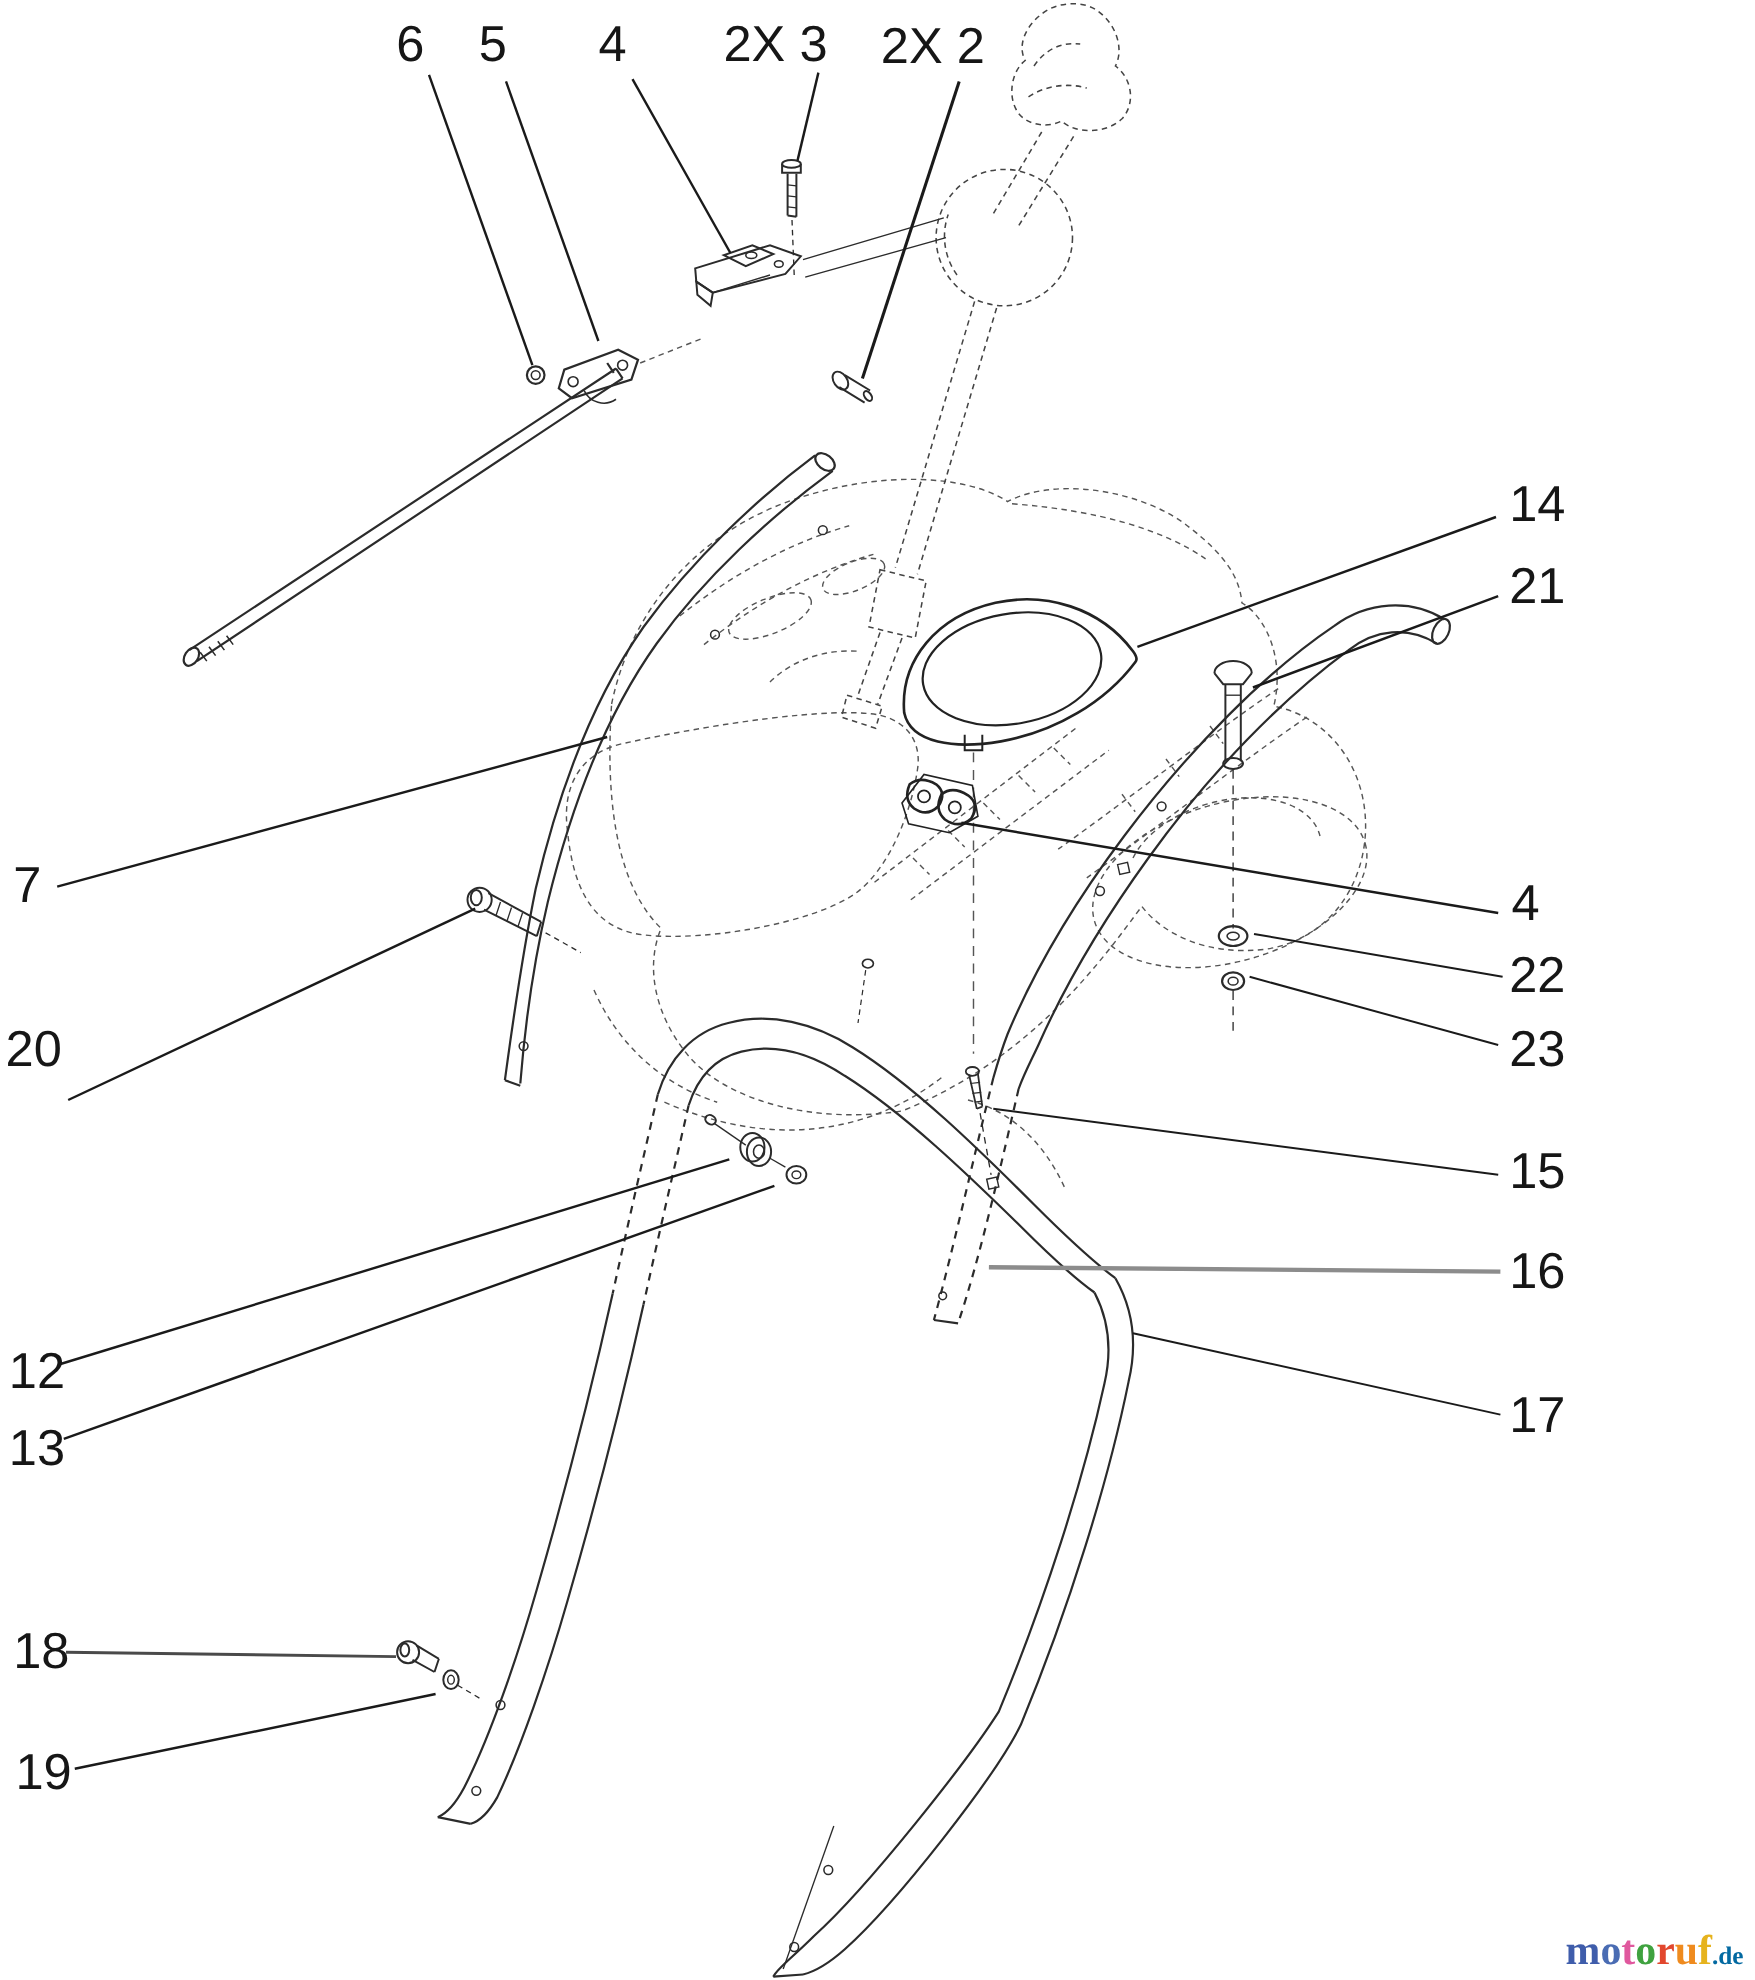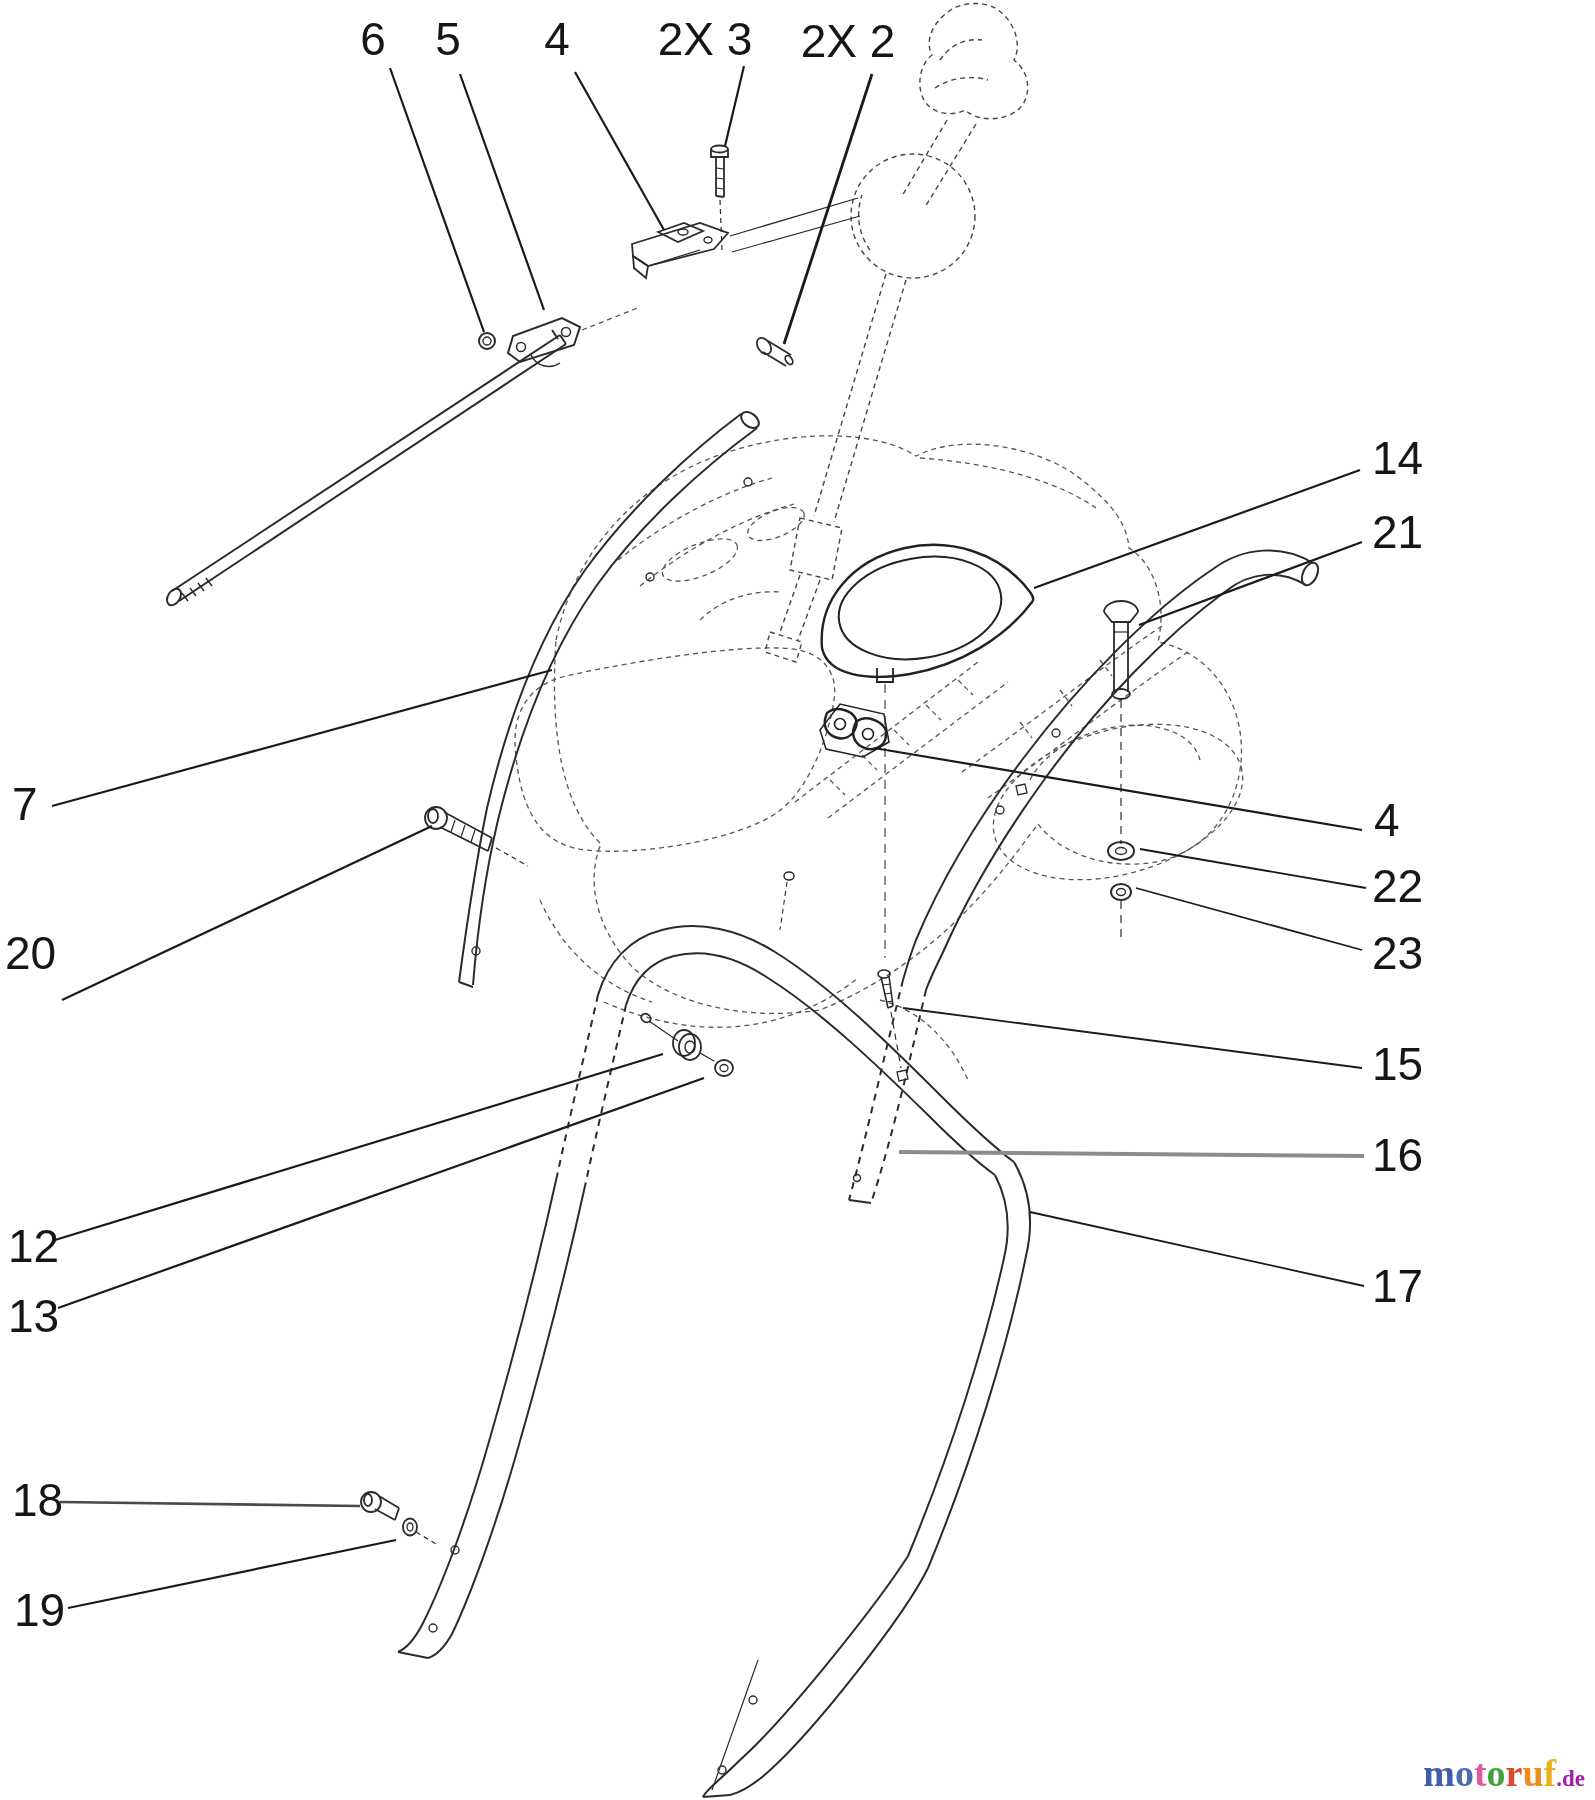--- a/index.html
+++ b/index.html
@@ -254,16 +254,16 @@
     <text class="callout" x="1372" y="1080">15</text>
     <text class="callout" x="8" y="1332">13</text>
     <text class="callout" x="1372" y="1171">16</text>
     <text class="callout" x="1372" y="1302">17</text>
     <text class="callout" x="12" y="1516">18</text>
     <text class="callout" x="14" y="1626">19</text>
   </g>
 </svg>
 
   <div class="watermark">
-    <span style="color: rgb(63, 93, 171);">m</span><span style="color: rgb(74, 108, 179);">o</span><span style="color: rgb(224, 88, 158);">t</span><span style="color: rgb(63, 162, 63);">o</span><span style="color: rgb(226, 71, 46);">r</span><span style="color: rgb(239, 139, 31);">u</span><span style="color: rgb(230, 179, 30);">f</span><span class="suffix" style="color: #a21caf;">.de</span>
+    <span style="color: rgb(63, 93, 171);">m</span><span style="color: rgb(74, 108, 179);">o</span><span style="color: rgb(224, 88, 158);">t</span><span style="color: rgb(63, 162, 63);">o</span><span style="color: rgb(226, 71, 46);">r</span><span style="color: rgb(239, 139, 31);">u</span><span style="color: rgb(230, 179, 30);">f</span><span class="suffix" style="color: #0369a1;">.de</span>
   </div>
 
 </div>
 
 </body></html>

